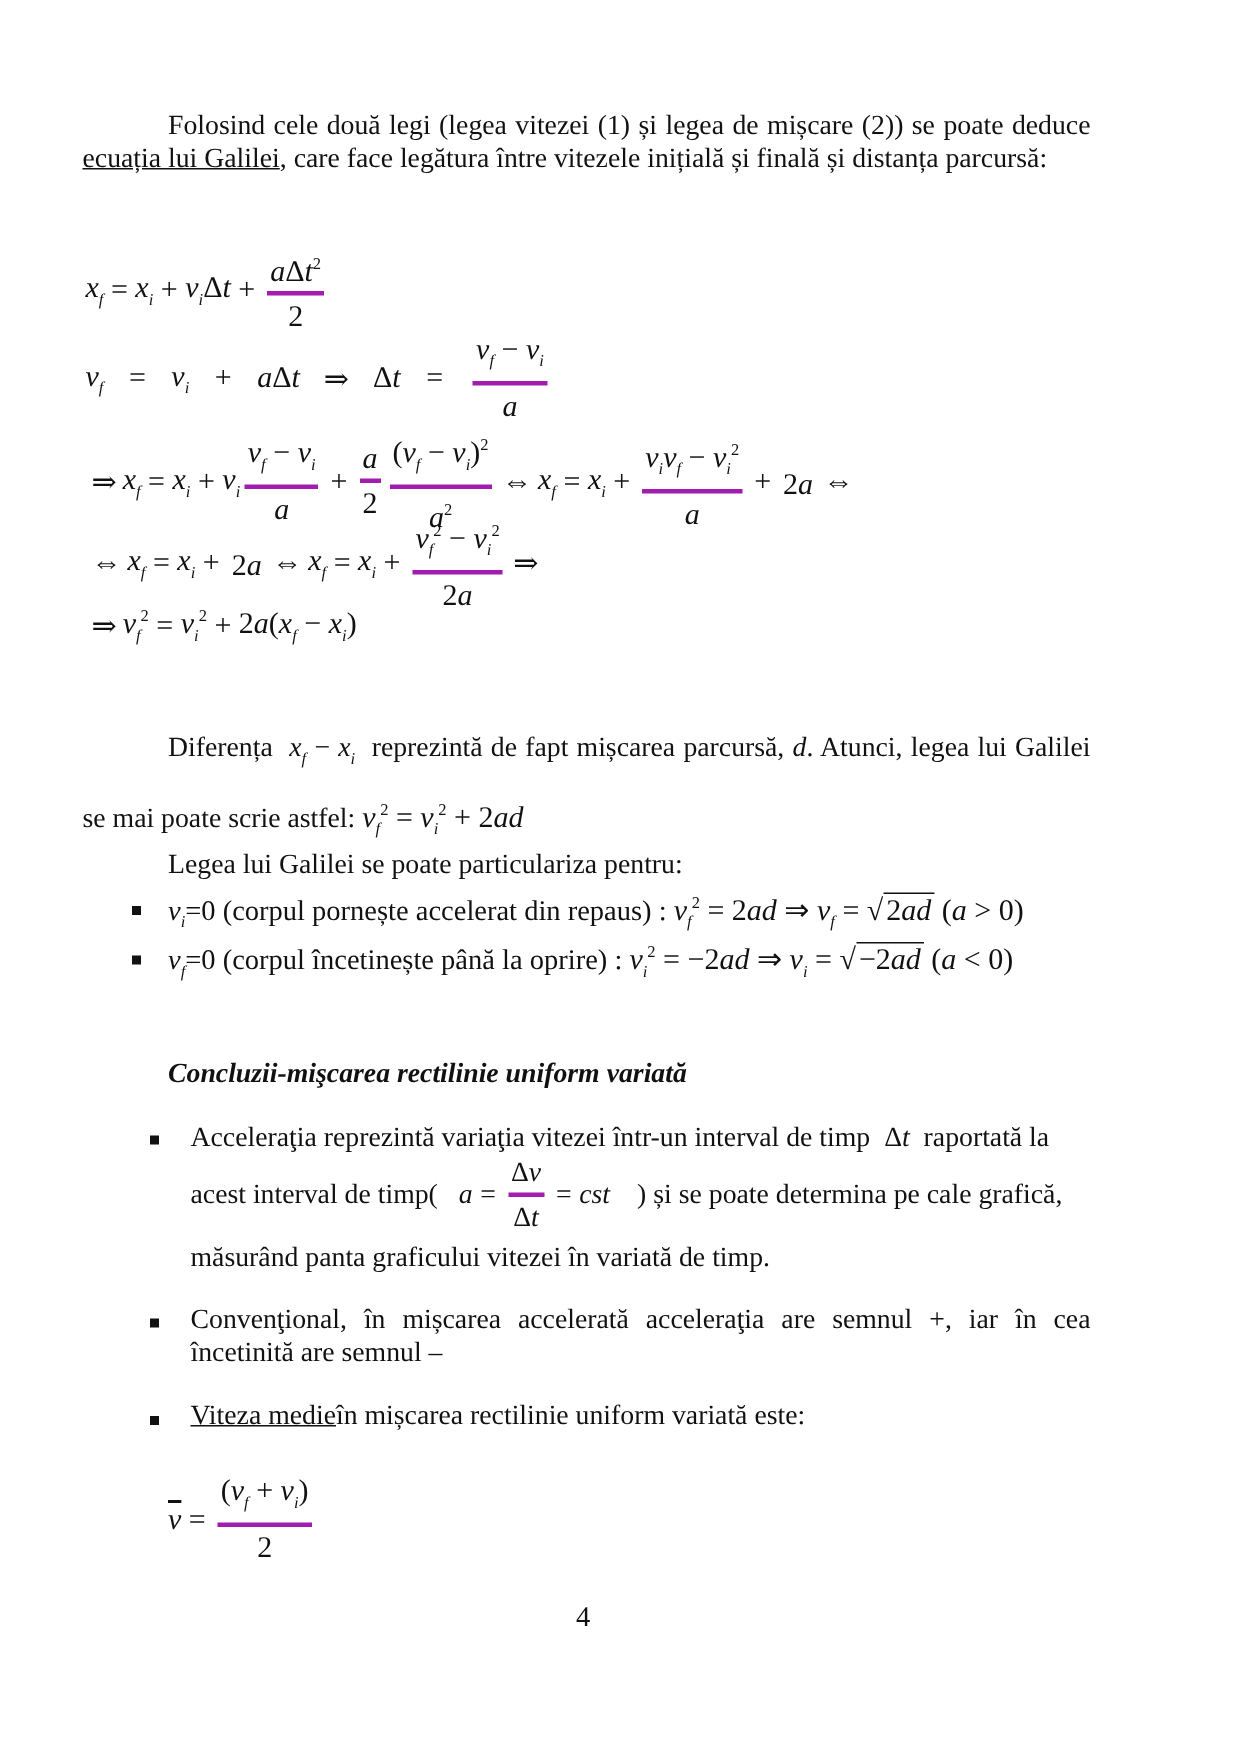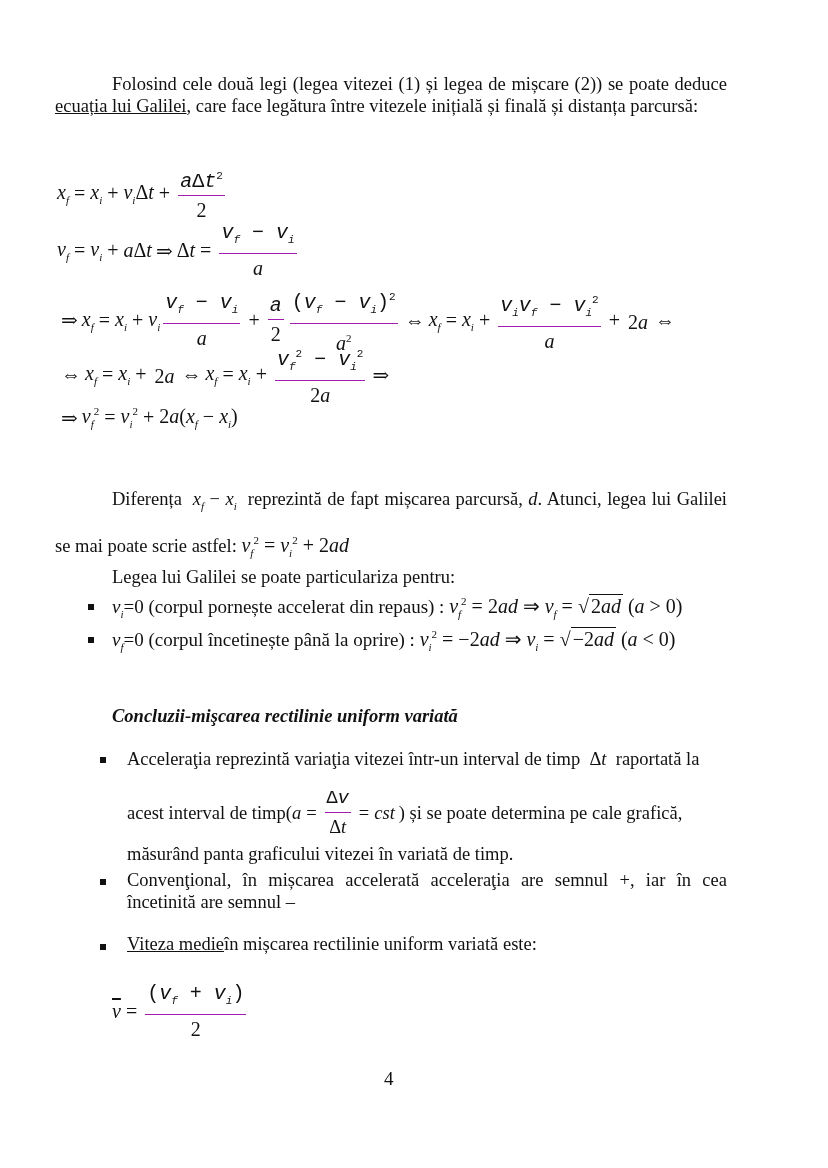--- a/index.html
+++ b/index.html
@@ -11,21 +11,21 @@
   .abs { position: absolute; }
   .para { position: absolute; left: 55px; width: 672px; line-height: 22px; text-align: justify; }
   .para .indent { display: inline-block; width: 57px; }
   u { text-decoration: underline; }
   .m { font-style: italic; font-family: "Liberation Serif", serif; }
   .up { font-style: normal; }
   sub { font-size: 11px; vertical-align: -5px; font-style: italic; }
   sup { font-size: 11px; vertical-align: 8px; font-style: normal; }
   .eqline { position: absolute; left: 57px; white-space: nowrap; font-size: 20px; display: flex; align-items: center; }
   .frac { display: inline-flex; flex-direction: column; align-items: center; vertical-align: middle; margin: 0 3px; }
-  .frac .num { padding: 0 2px 2px 2px; border-bottom: 1px solid #a21caf; line-height: 22px; font-family: Liberation Mono, monospace; }
+  .frac .num { padding: 0 2px 2px 2px; border-bottom: 3px solid #a21caf; line-height: 22px; }
   .frac .den { padding-top: 3px; line-height: 22px; }
   .op { margin: 0 5px; font-style: normal; }
   .arrow { font-style: normal; margin: 0 4px; font-size: 20px; }
   .bullet { position: absolute; width: 6px; height: 6px; background: #111; }
   .sqrt { border-top: 1px solid #111; padding: 0 2px; text-align: center; }
   .heading { font-weight: bold; font-style: italic; }
   .page-num { position: absolute; left: 384px; top: 1068px; font-size: 19px; }
 </style>
 </head>
 <body>
@@ -40,21 +40,21 @@
     <span class="m">x<sub>i</sub></span>
     <span class="op">+</span>
     <span class="m">v<sub>i</sub><span class="up">Δ</span>t</span>
     <span class="op">+</span>
   <span class="frac">
       <span class="num m">a<span class="up">Δ</span>t<sup>2</sup></span>
       <span class="den up">2</span>
     </span>
 </div>
 
-<div class="eqline" style="top:222px;">
+<div class="eqline" style="top:222px;gap:12px;">
   <span class="m">v<sub>f</sub></span>
     <span class="op">=</span>
     <span class="m">v<sub>i</sub></span>
     <span class="op">+</span>
     <span class="m">a<span class="up">Δ</span>t</span>
     <span class="arrow">⇒</span>
     <span class="m"><span class="up">Δ</span>t</span>
     <span class="op">=</span>
   <span class="frac">
       <span class="num m">v<sub>f</sub> <span class="up">−</span> v<sub>i</sub></span>
@@ -148,21 +148,21 @@
 <div class="abs" style="left:112px; top:627px; white-space:nowrap; font-size:19px;">
   <span class="m">v<sub>f</sub></span><span>=0 (corpul încetinește până la oprire) :</span>
   <span class="m" style="font-size:20px;">v<sub>i</sub><sup>2</sup> <span class="up">= −2</span>ad <span class="up">⇒</span> v<sub>i</sub> <span class="up">=</span> <span class="up">√</span><span class="sqrt"><span class="up">−2</span>ad</span> <span class="up">(</span>a <span class="up">&lt; 0)</span></span>
 </div>
 
 <div class="abs heading" style="left:112px; top:706px;">Concluzii-mişcarea rectilinie uniform variată</div>
 
 <div class="bullet" style="left:100px; top:757px;"></div>
 <div class="abs" style="left:127px; top:747px; width:600px; line-height:24px; text-align:justify;">
   <div><span>Acceleraţia reprezintă variaţia vitezei într-un interval de timp</span>&nbsp; <span class="m"><span class="up">Δ</span>t</span>&nbsp; <span>raportată la</span></div>
-  <div style="display:flex; align-items:center; justify-content:space-between; margin-top:17px;">
+  <div style="display:flex; align-items:center; justify-content:space-between; margin-top:0;gap:14px;">
     <span>acest interval de timp(</span>
     <span class="m" style="display:inline-flex; align-items:center;">a <span class="op">=</span><span class="frac">
           <span class="num m"><span class="up">Δ</span>v</span>
           <span class="den m"><span class="up">Δ</span>t</span>
         </span><span class="op">=</span> cst</span>
     <span style="flex:1; text-align:justify; margin-left:4px;">) și se poate determina pe cale grafică,</span>
   </div>
   <div style="margin-top:4px;">măsurând panta graficului vitezei în variată de timp.</div>
 </div>
 

